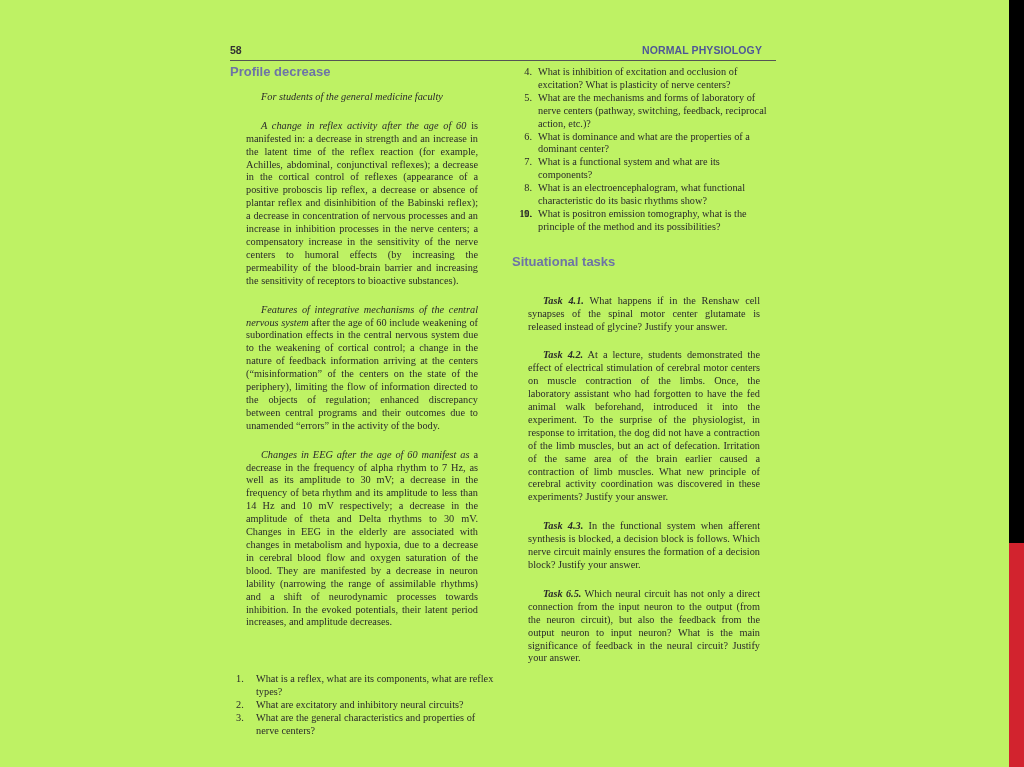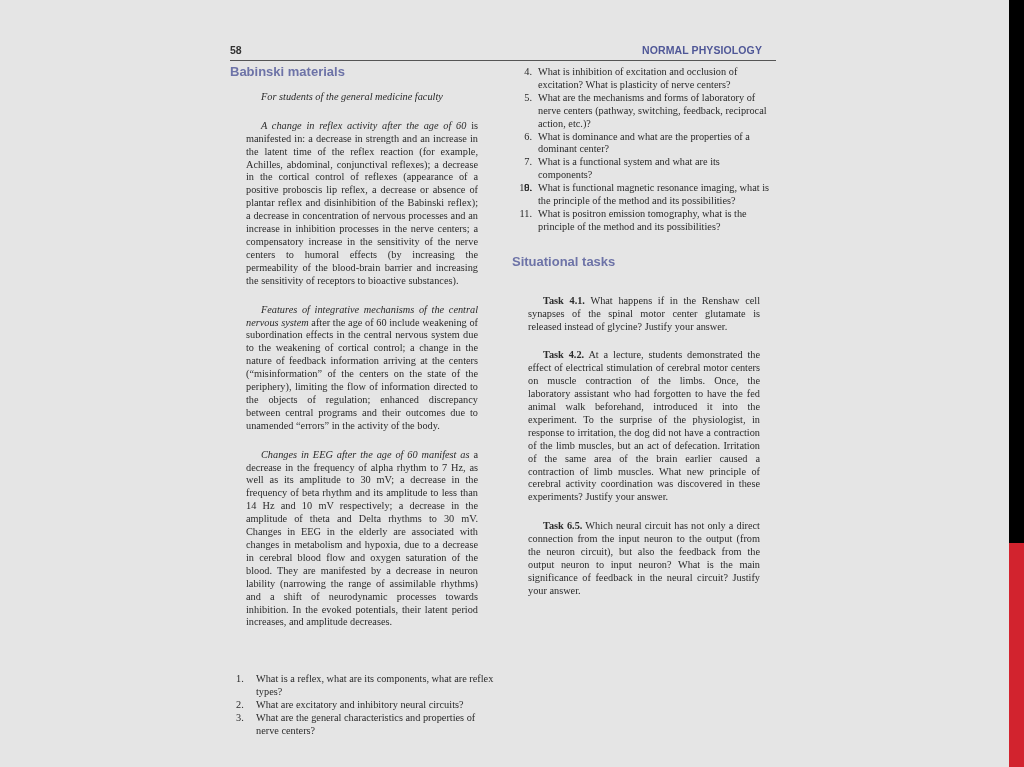--- a/index.html
+++ b/index.html
@@ -1,81 +1,82 @@
 <!DOCTYPE html>
 <html><head>
 <meta charset="utf-8">
 <style>
   html, body { margin: 0; padding: 0; }
   body {
     width: 1024px; height: 767px; background: #ffffff; position: relative; overflow: hidden;
     font-family: "Liberation Serif", "DejaVu Serif", serif; color: #2a2a2a;
   }
-  .slide { position: absolute; left: 0; top: 0; width: 1024px; height: 767px; background: #e5e5e5; }
+  .slide { position: absolute; left: 0; top: 0; width: 1024px; height: 767px; background: #bef264; }
   .right-bar-black { position: absolute; left: 1009px; top: 0; width: 15px; height: 543px; background: #000; }
   .right-bar-red { position: absolute; left: 1009px; top: 543px; width: 15px; height: 224px; background: #d2232e; }
   .page { position: absolute; left: 230px; top: 44px; width: 546px; height: 680px; }
   .running-head { position: absolute; left: 0; top: 0; width: 546px; height: 16px; border-bottom: 1.2px solid #555; }
   .page-number { position: absolute; left: 0; top: 0; font-family: "Liberation Sans", "DejaVu Sans", sans-serif; font-weight: bold; font-size: 10.5px; color: #333; }
   .book-title { position: absolute; right: 14px; top: 0; font-family: "Liberation Sans", "DejaVu Sans", sans-serif; font-weight: bold; font-size: 10.5px; color: #4f5797; letter-spacing: 0.1px; }
   .col { position: absolute; top: 22px; width: 264px; font-size: 10.3px; line-height: 12.9px; text-align: justify; }
   .col-left { left: 0; }
   .col-right { left: 282px; }
   h2 { font-family: "Liberation Sans", "DejaVu Sans", sans-serif; color: #6d73a7; font-size: 13px; font-weight: bold; margin: 0; }
   p { margin: 16px; text-indent: 15px; hyphens: auto; }
   p.first { margin-top: 12px; }
   em { font-style: italic; }
-  .task-label { font-weight: bold; }
+  .task-label { font-weight: bold; font-style: italic; }
   ol { margin: 0; padding: 0; list-style: none; }
   ol li { position: relative; padding-left: 26px; text-align: left; }
   ol li .num { position: absolute; left: 6px; top: 0; }
   ol.right-list li .num { width: 20px; text-align: right; left: 0; }
 </style>
 </head>
 <body>
 
 <div class="slide">
   <div class="right-bar-black"></div>
   <div class="right-bar-red"></div>
 
   <div class="page">
     <div class="running-head">
       <span class="page-number">58</span>
       <span class="book-title">NORMAL PHYSIOLOGY</span>
     </div>
 
     <div class="col col-left">
-      <h2>Babinski materials</h2>
+      <h2>Profile decrease</h2>
       <p class="first"><em>For students of the general medicine faculty</em></p>
       <p><em>A change in reflex activity after the age of 60</em><span> is manifested in: a decrease in strength and an increase in the latent time of the reflex reaction (for example, Achilles, abdominal, conjunctival reflexes); a decrease in the cortical control of reflexes (appearance of a positive proboscis lip reflex, a decrease or absence of plantar reflex and disinhibition of the Babinski reflex); a decrease in concentration of nervous processes and an increase in inhibition processes in the nerve centers; a compensatory increase in the sensitivity of the nerve centers to humoral effects (by increasing the permeability of the blood-brain barrier and increasing the sensitivity of receptors to bioactive substances).</span></p>
       <p><em>Features of integrative mechanisms of the central nervous system</em><span> after the age of 60 include weakening of subordination effects in the central nervous system due to the weakening of cortical control; a change in the nature of feedback information arriving at the centers (“misinformation” of the centers on the state of the periphery), limiting the flow of information directed to the objects of regulation; enhanced discrepancy between central programs and their outcomes due to unamended “errors” in the activity of the body.</span></p>
       <p><em>Changes in EEG after the age of 60  manifest as</em><span> a decrease in the frequency of alpha rhythm to 7 Hz, as well as its amplitude to 30 mV; a decrease in the frequency of beta rhythm and its amplitude to less than 14 Hz and 10 mV respectively; a decrease in the amplitude of theta and Delta rhythms to 30 mV. Changes in EEG in the elderly are associated with changes in metabolism and hypoxia, due to a decrease in cerebral blood flow and oxygen saturation of the blood. They are manifested by a decrease in neuron lability (narrowing the range of assimilable rhythms) and a shift of neurodynamic processes towards inhibition. In the evoked potentials, their latent period increases, and amplitude decreases.</span></p>
 
       <div style="height:18px"></div>
       <div style="height:10px"></div>
       <ol>
         <li><span class="num">1.</span><span>What is a reflex, what are its components, what are reflex types?</span></li>
         <li><span class="num">2.</span><span>What are excitatory and inhibitory neural circuits?</span></li>
         <li><span class="num">3.</span><span>What are the general characteristics and properties of nerve centers?</span></li>
       </ol>
     </div>
 
     <div class="col col-right">
       <ol class="right-list">
         <li><span class="num">4.</span><span>What is inhibition of excitation and occlusion of excitation? What is plasticity of nerve centers?</span></li>
         <li><span class="num">5.</span><span>What are the mechanisms and forms of laboratory of nerve centers (pathway, switching, feedback, reciprocal action, etc.)?</span></li>
         <li><span class="num">6.</span><span>What is dominance and what are the properties of a dominant center?</span></li>
         <li><span class="num">7.</span><span>What is a functional system and what are its components?</span></li>
-        <li><span class="num">8.</span></li>
+        <li><span class="num">8.</span><span>What is an electroencephalogram, what functional characteristic do its basic rhythms show?</span></li>
         <li><span class="num">9.</span></li>
-        <li><span class="num">10.</span><span>What is functional magnetic resonance imaging, what is the principle of the method and its possibilities?</span></li>
+        <li><span class="num">10.</span></li>
         <li><span class="num">11.</span><span>What is positron emission tomography, what is the principle of the method and its possibilities?</span></li>
       </ol>
 
       <div style="height:22px"></div>
       <h2>Situational tasks</h2>
       <div style="height:10px"></div>
       <p><span class="task-label">Task 4.1.</span><span> What happens if in the Renshaw cell synapses of the spinal motor center glutamate is released instead of glycine? Justify your answer.</span></p>
       <p><span class="task-label">Task 4.2.</span><span> At a lecture, students demonstrated the effect of electrical stimulation of cerebral motor centers on muscle contraction of the limbs. Once, the laboratory assistant who had forgotten to have the fed animal walk beforehand, introduced it into the experiment. To the surprise of the physiologist, in response to irritation, the dog did not have a contraction of the limb muscles, but an act of defecation. Irritation of the same area of the brain earlier caused a contraction of limb muscles. What new principle of cerebral activity coordination was discovered in these experiments? Justify your answer.</span></p>
+      <p><span class="task-label">Task 4.3.</span><span> In the functional system when afferent synthesis is blocked, a decision block is follows. Which nerve circuit mainly ensures the formation of a decision block? Justify your answer.</span></p>
       <p><span class="task-label">Task 6.5.</span><span> Which neural circuit has not only a direct connection from the input neuron to the output (from the neuron circuit), but also the feedback from the output neuron to input neuron? What is the main significance of feedback in the neural circuit? Justify your answer.</span></p>
     </div>
   </div>
 </div>
 
 </body></html>

